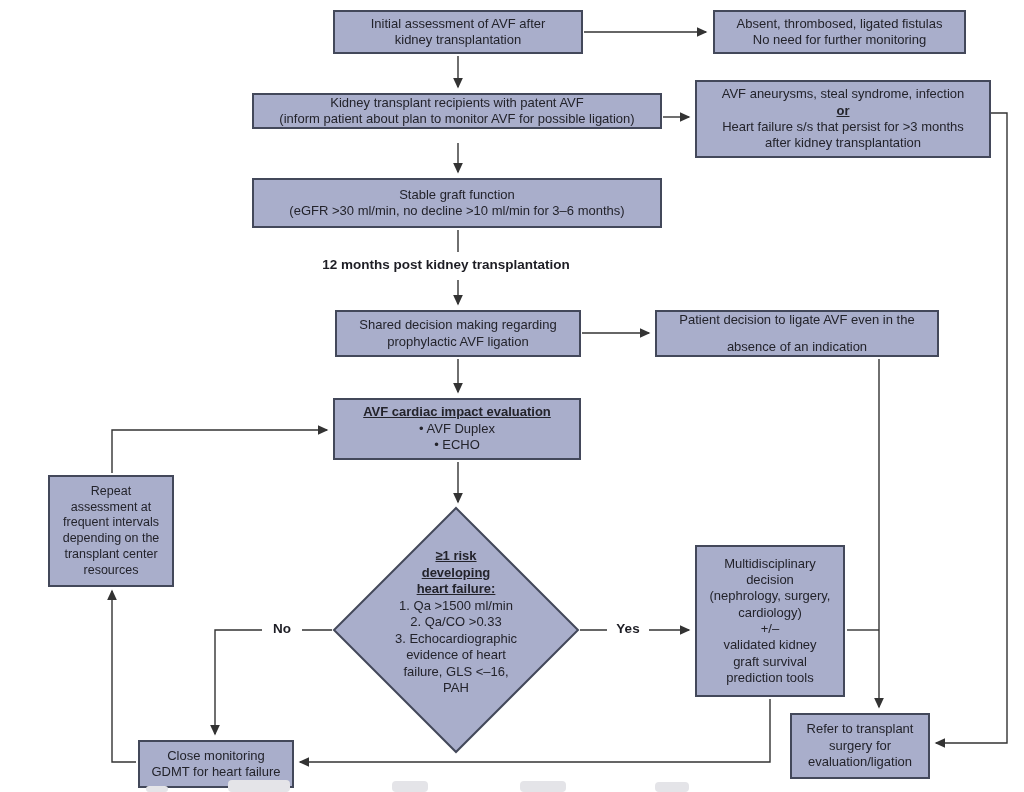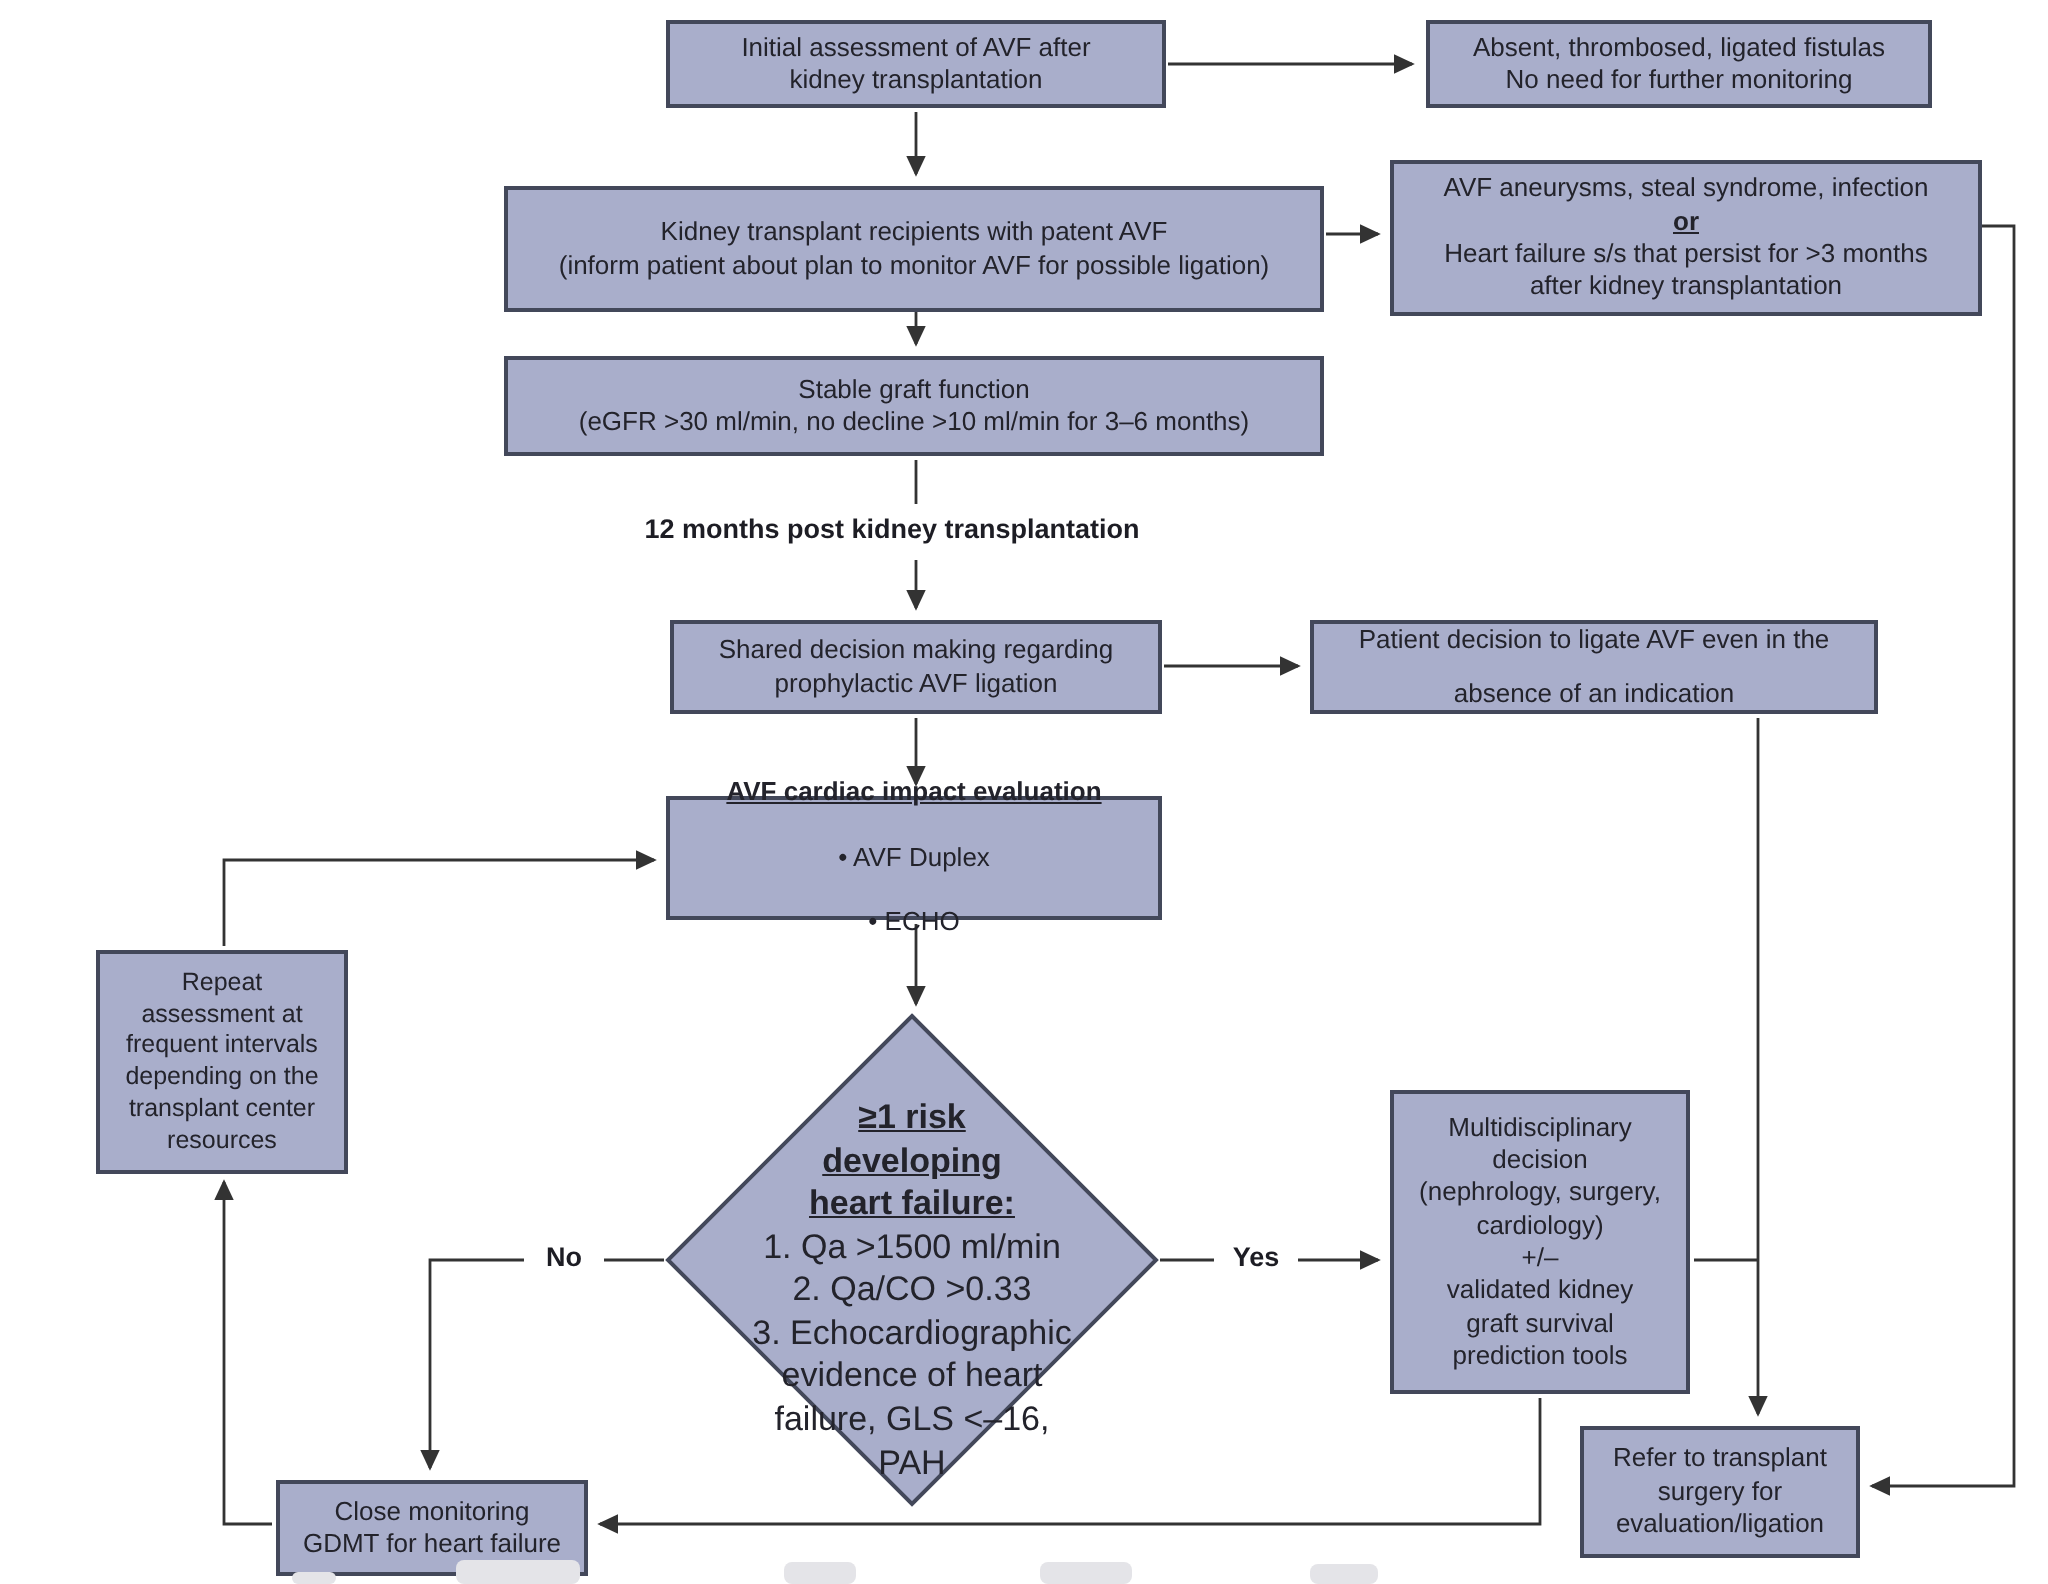--- a/index.html
+++ b/index.html
@@ -8,21 +8,21 @@
   svg.wires{position:absolute;left:0;top:0;width:1024px;height:792px;}
   .node{position:absolute;background:#a9aecb;border:2px solid #43485a;box-sizing:border-box;
         display:flex;flex-direction:column;justify-content:center;align-items:center;
         text-align:center;font-size:13px;line-height:1.26;color:#23232b;}
   .node div{white-space:nowrap;}
   .bold{font-weight:bold;text-decoration:underline;}
   .freelabel{position:absolute;text-align:center;font-weight:bold;font-size:13.5px;color:#1d1d24;}
   .edgelabel{position:absolute;text-align:center;font-weight:bold;font-size:13.5px;color:#1d1d24;
              background:#ffffff;padding:0 3px;}
   .diamond-text{position:absolute;left:356px;top:548px;width:200px;text-align:center;
-                font-size:17px;line-height:1.27;color:#23232b;}
+                font-size:13px;line-height:1.27;color:#23232b;}
   .diamond-text div{white-space:nowrap;}
   .wm{position:absolute;background:#e4e4e8;border-radius:4px;}
 </style>
 </head>
 <body>
 
 <div id="stage">
 
   <svg class="wires" viewBox="0 0 1024 792">
     <defs>
@@ -55,21 +55,21 @@
   <div class="node" style="left:333px;top:10px;width:250px;height:44px;">
     <div>Initial assessment of AVF after</div>
     <div>kidney transplantation</div>
   </div>
 
   <div class="node" style="left:713px;top:10px;width:253px;height:44px;">
     <div>Absent, thrombosed, ligated fistulas</div>
     <div>No need for further monitoring</div>
   </div>
 
-  <div class="node" style="left:252px;top:93px;width:410px;height:63px;">
+  <div class="node" style="left:252px;top:93px;width:410px;height:36px;">
     <div>Kidney transplant recipients with patent AVF</div>
     <div>(inform patient about plan to monitor AVF for possible ligation)</div>
   </div>
 
   <div class="node" style="left:695px;top:80px;width:296px;height:78px;">
     <div>AVF aneurysms, steal syndrome, infection</div>
     <div class="bold">or</div>
     <div>Heart failure s/s that persist for &gt;3 months</div>
     <div>after kidney transplantation</div>
   </div>
@@ -84,21 +84,21 @@
   <div class="node" style="left:335px;top:310px;width:246px;height:47px;">
     <div>Shared decision making regarding</div>
     <div>prophylactic AVF ligation</div>
   </div>
 
   <div class="node" style="left:655px;top:310px;width:284px;height:47px;justify-content:space-between;">
     <div>Patient decision to ligate AVF even in the</div>
     <div>absence of an indication</div>
   </div>
 
-  <div class="node" style="left:333px;top:398px;width:248px;height:62px;gap:16px;">
+  <div class="node" style="left:333px;top:398px;width:248px;height:62px;">
     <div class="bold">AVF cardiac impact evaluation</div>
     <div>• AVF Duplex</div>
     <div>• ECHO</div>
   </div>
 
   <div class="node" style="left:48px;top:475px;width:126px;height:112px;font-size:12.5px;">
     <div>Repeat</div>
     <div>assessment at</div>
     <div>frequent intervals</div>
     <div>depending on the</div>

